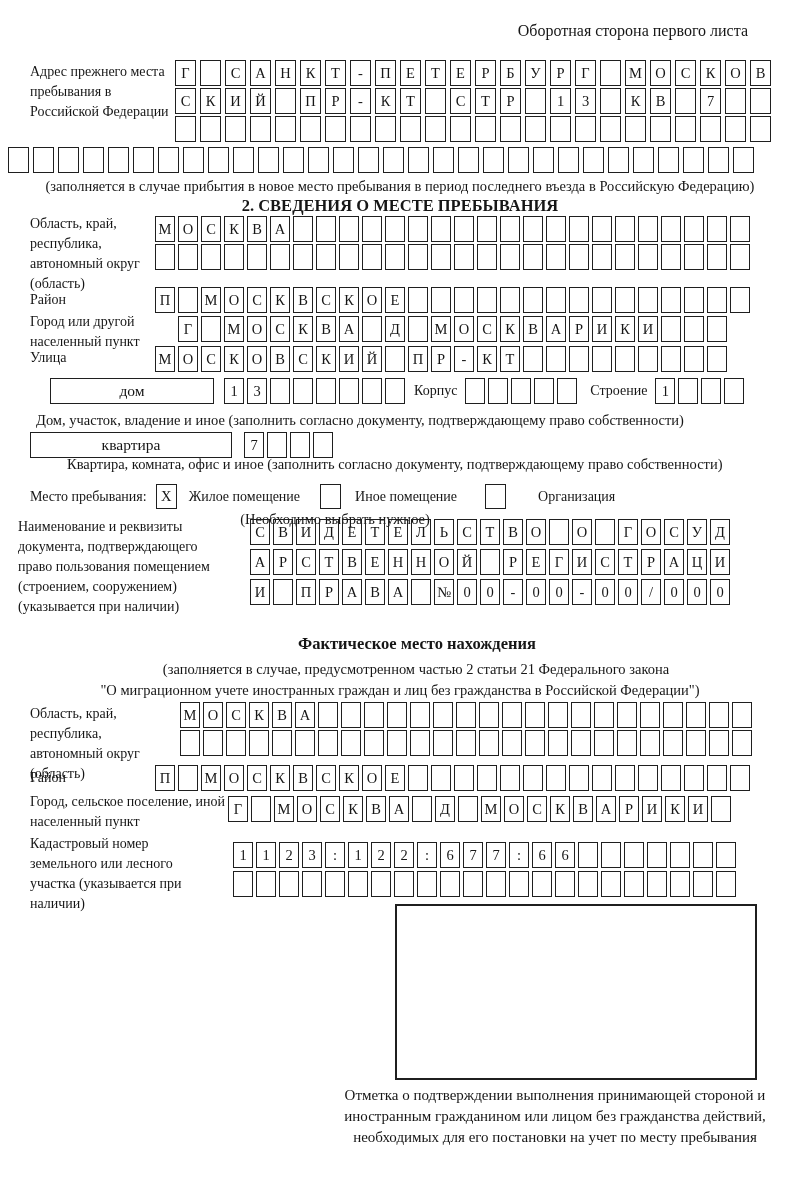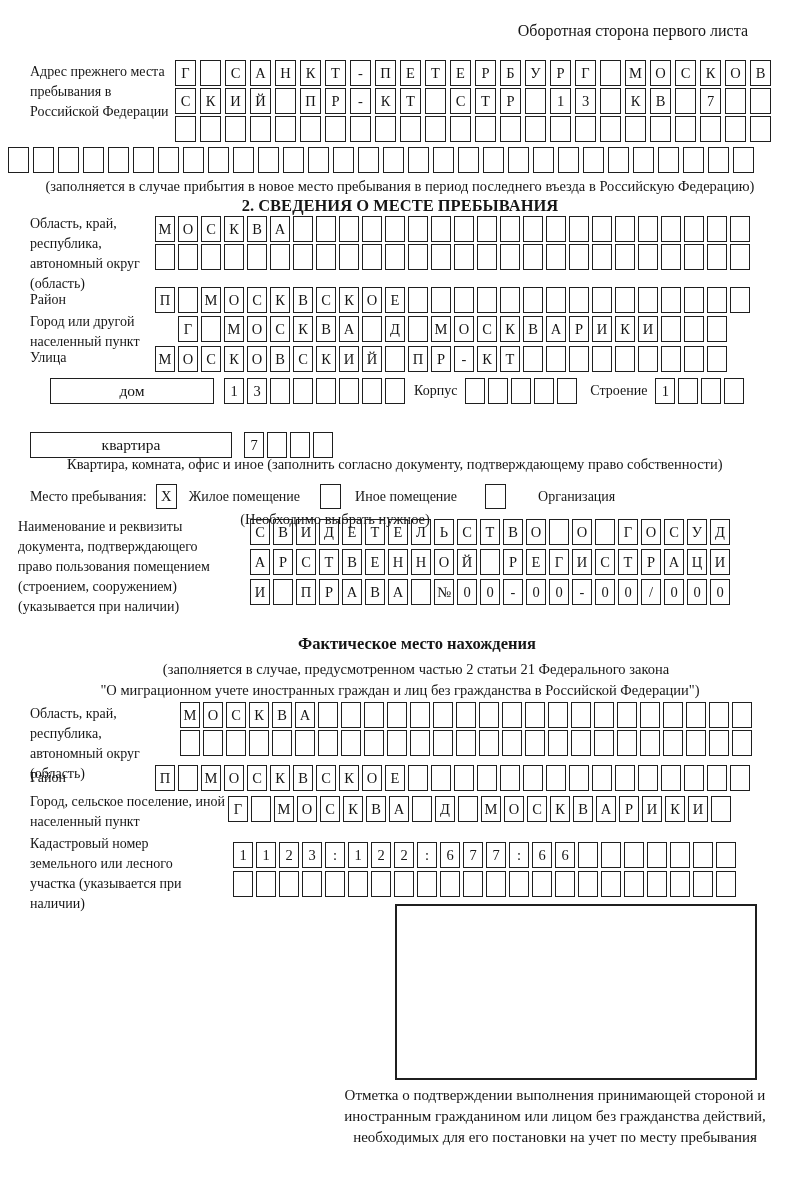--- a/index.html
+++ b/index.html
@@ -316,20 +316,21 @@
         <div class="cell"></div>
       </div>
     <div class="lbl" style="margin-left:13px;">Строение</div>
     <div class="cells" style="margin-left:8px;">
         <div class="cell">1</div>
         <div class="cell"></div>
         <div class="cell"></div>
         <div class="cell"></div>
       </div>
   </div>
+  <div class="abs small" style="top:411px;left:36px;">Дом, участок, владение и иное (заполнить согласно документу, подтверждающему право собственности)</div>
 
   <div class="abs inlinerow" style="top:432px;left:30px;">
     <div class="wbox" style="width:200px;">квартира</div>
     <div class="cells" style="margin-left:12px;">
         <div class="cell">7</div>
         <div class="cell"></div>
         <div class="cell"></div>
         <div class="cell"></div>
       </div>
   </div>

